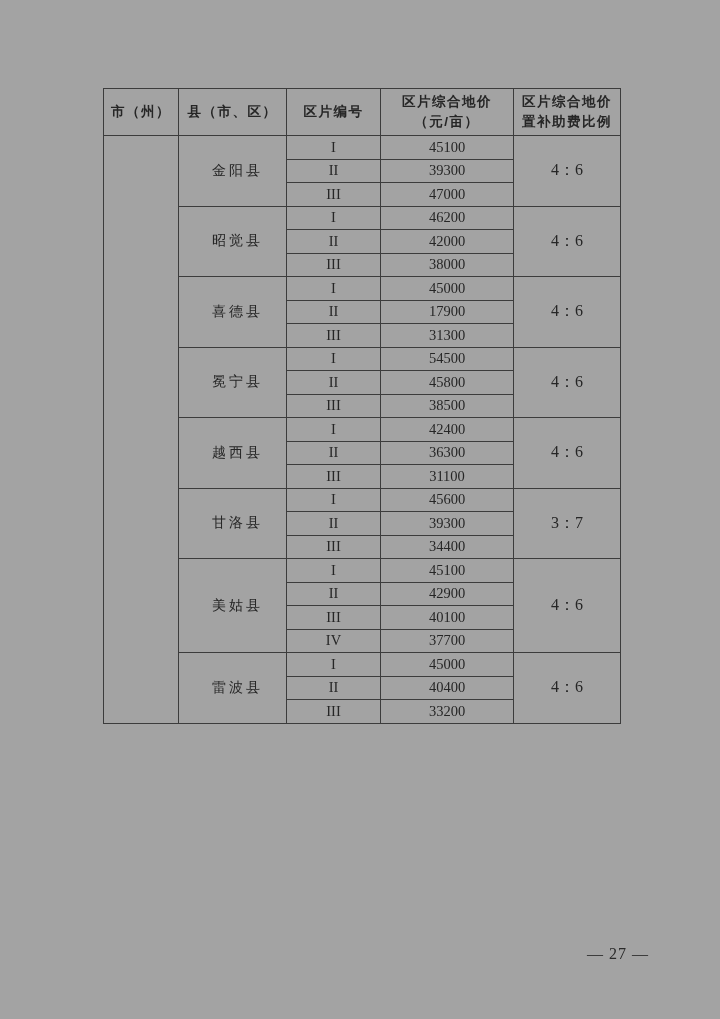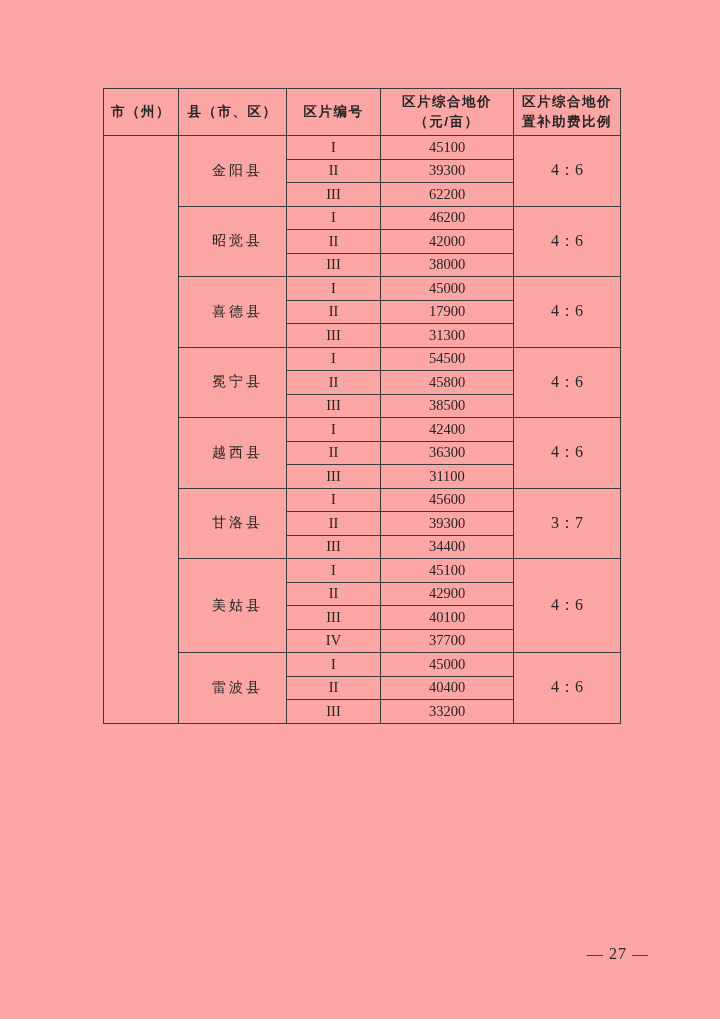--- a/index.html
+++ b/index.html
@@ -6,21 +6,21 @@
   html, body { width: 720px; height: 1019px; }
   body {
     background: #ffffff;
     position: relative;
     font-family: "Liberation Serif", "DejaVu Serif", serif;
     color: #262626;
   }
   .page {
     position: absolute;
     inset: 0;
-    background: #fca5a5;
+    background: #a3a3a3;
     overflow: hidden;
   }
   table.price-table {
     position: absolute;
     left: 103px;
     top: 88px;
     border-collapse: collapse;
     table-layout: fixed;
   }
   .price-table th, .price-table td {
@@ -97,21 +97,21 @@
         <td class="zone-cell">I</td>
         <td class="price-cell">45100</td>
         <td class="ratio-cell" rowspan="3">4：6</td>
       </tr>
       <tr>
         <td class="zone-cell">II</td>
         <td class="price-cell">39300</td>
       </tr>
       <tr>
         <td class="zone-cell">III</td>
-        <td class="price-cell">62200</td>
+        <td class="price-cell">47000</td>
       </tr>
 
       <tr>
         <td class="county-cell" rowspan="3">昭觉县</td>
         <td class="zone-cell">I</td>
         <td class="price-cell">46200</td>
         <td class="ratio-cell" rowspan="3">4：6</td>
       </tr>
       <tr>
         <td class="zone-cell">II</td>

